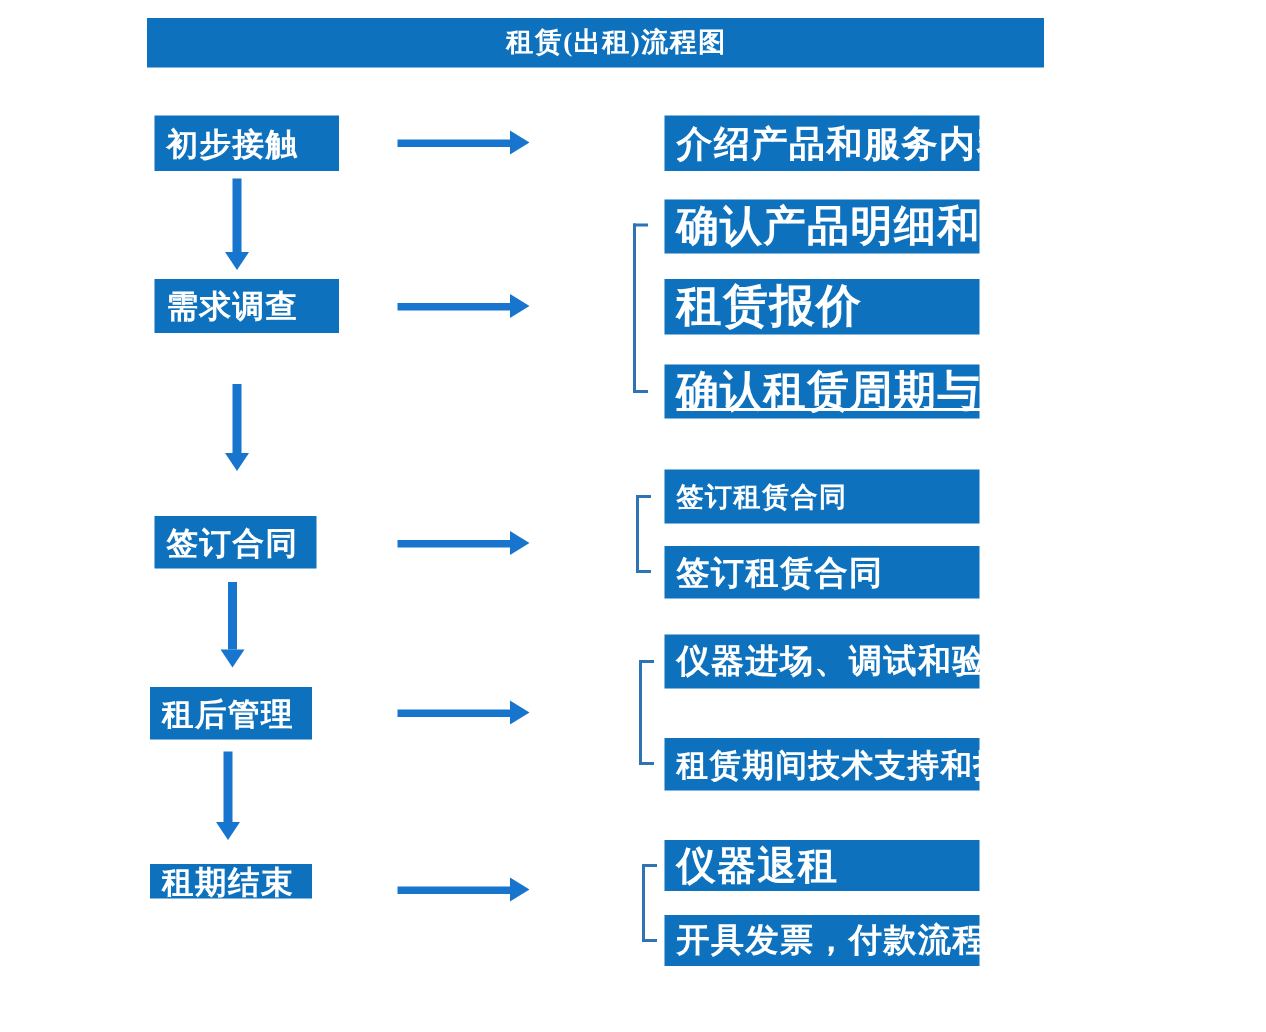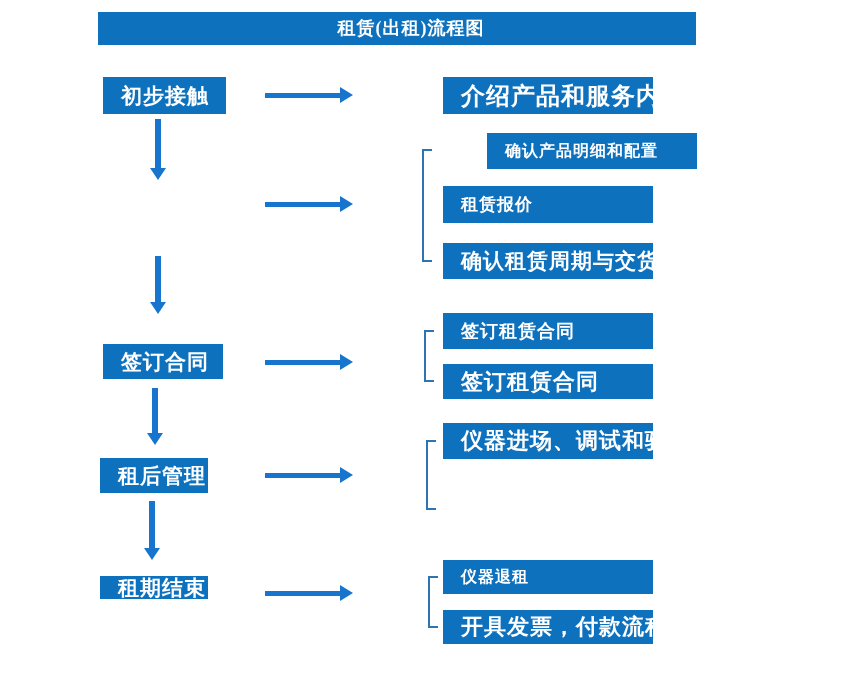--- a/index.html
+++ b/index.html
@@ -22,21 +22,21 @@
     position:absolute;left:98px;top:12px;width:598px;height:33px;
     background:var(--box);color:var(--text);
     font-size:18px;font-weight:bold;line-height:33px;
     text-align:center;letter-spacing:1px;padding-left:28px;
   }
   .box{
     position:absolute;
     background:var(--box);color:var(--text);
     font-weight:bold;
     display:flex;align-items:center;
-    padding-left:18px;
+    padding-left:8px;
     letter-spacing:1px;
     white-space:nowrap;
   }
   .step{left:103px;width:123px;font-size:21px;}
   .detail{left:443px;width:210px;}
   
   .harrow{position:absolute;left:265px;width:88px;height:17px;}
   .harrow .shaft{position:absolute;left:0;top:6px;width:75px;height:5px;background:var(--arrow);}
   .harrow .head{position:absolute;left:75px;top:0;width:0;height:0;
     border-left:13px solid var(--arrow);
@@ -54,32 +54,34 @@
   }
 </style>
 </head>
 <body>
 
 <div class="canvas">
 
   <div class="titlebar">租赁(出租)流程图</div>
 
   <div class="box step" style="top:77px;height:37px;">初步接触</div>
-  <div class="box step" style="top:344px;height:35px;width:120px;">签订合同</div>
+  <div class="box step" style="top:186px;height:36px;">需求调查</div>
+  <div class="box step" style="top:344px;height:35px;width:108px;">签订合同</div>
   <div class="box step" style="top:458px;height:35px;left:100px;width:108px;">租后管理</div>
   <div class="box step" style="top:576px;height:23px;left:100px;width:108px;">租期结束</div>
 
   <div class="box detail" style="top:77px;height:37px;font-size:24px;">介绍产品和服务内容</div>
-  <div class="box detail" style="top:133px;height:36px;font-size:16px;margin-left:44px;">确认产品明细和配置</div>
-  <div class="box detail" style="top:186px;height:37px;font-size:17px;">租赁报价</div>
-  <div class="box detail" style="top:243px;height:36px;font-size:21px;">确认租赁周期与交货时间</div>
+  <div class="box detail" style="top:133px;height:36px;font-size:28px;">确认产品明细和配置</div>
+  <div class="box detail" style="top:186px;height:37px;font-size:30px;">租赁报价</div>
+  <div class="box detail" style="top:243px;height:36px;font-size:28px;text-decoration:underline;">确认租赁周期与交货时间</div>
   <div class="box detail" style="top:313px;height:36px;font-size:18px;">签订租赁合同</div>
   <div class="box detail" style="top:364px;height:35px;font-size:22px;">签订租赁合同</div>
   <div class="box detail" style="top:423px;height:36px;font-size:22px;">仪器进场、调试和验收</div>
-  <div class="box detail" style="top:560px;height:34px;font-size:16px;">仪器退租</div>
+  <div class="box detail" style="top:492px;height:35px;font-size:21px;">租赁期间技术支持和指导</div>
+  <div class="box detail" style="top:560px;height:34px;font-size:26px;">仪器退租</div>
   <div class="box detail" style="top:610px;height:34px;font-size:22px;">开具发票，付款流程</div>
 
   <div class="harrow" style="top:87px;">
       <div class="shaft"></div>
       <div class="head"></div>
     </div>
   <div class="harrow" style="top:196px;">
       <div class="shaft"></div>
       <div class="head"></div>
     </div>

